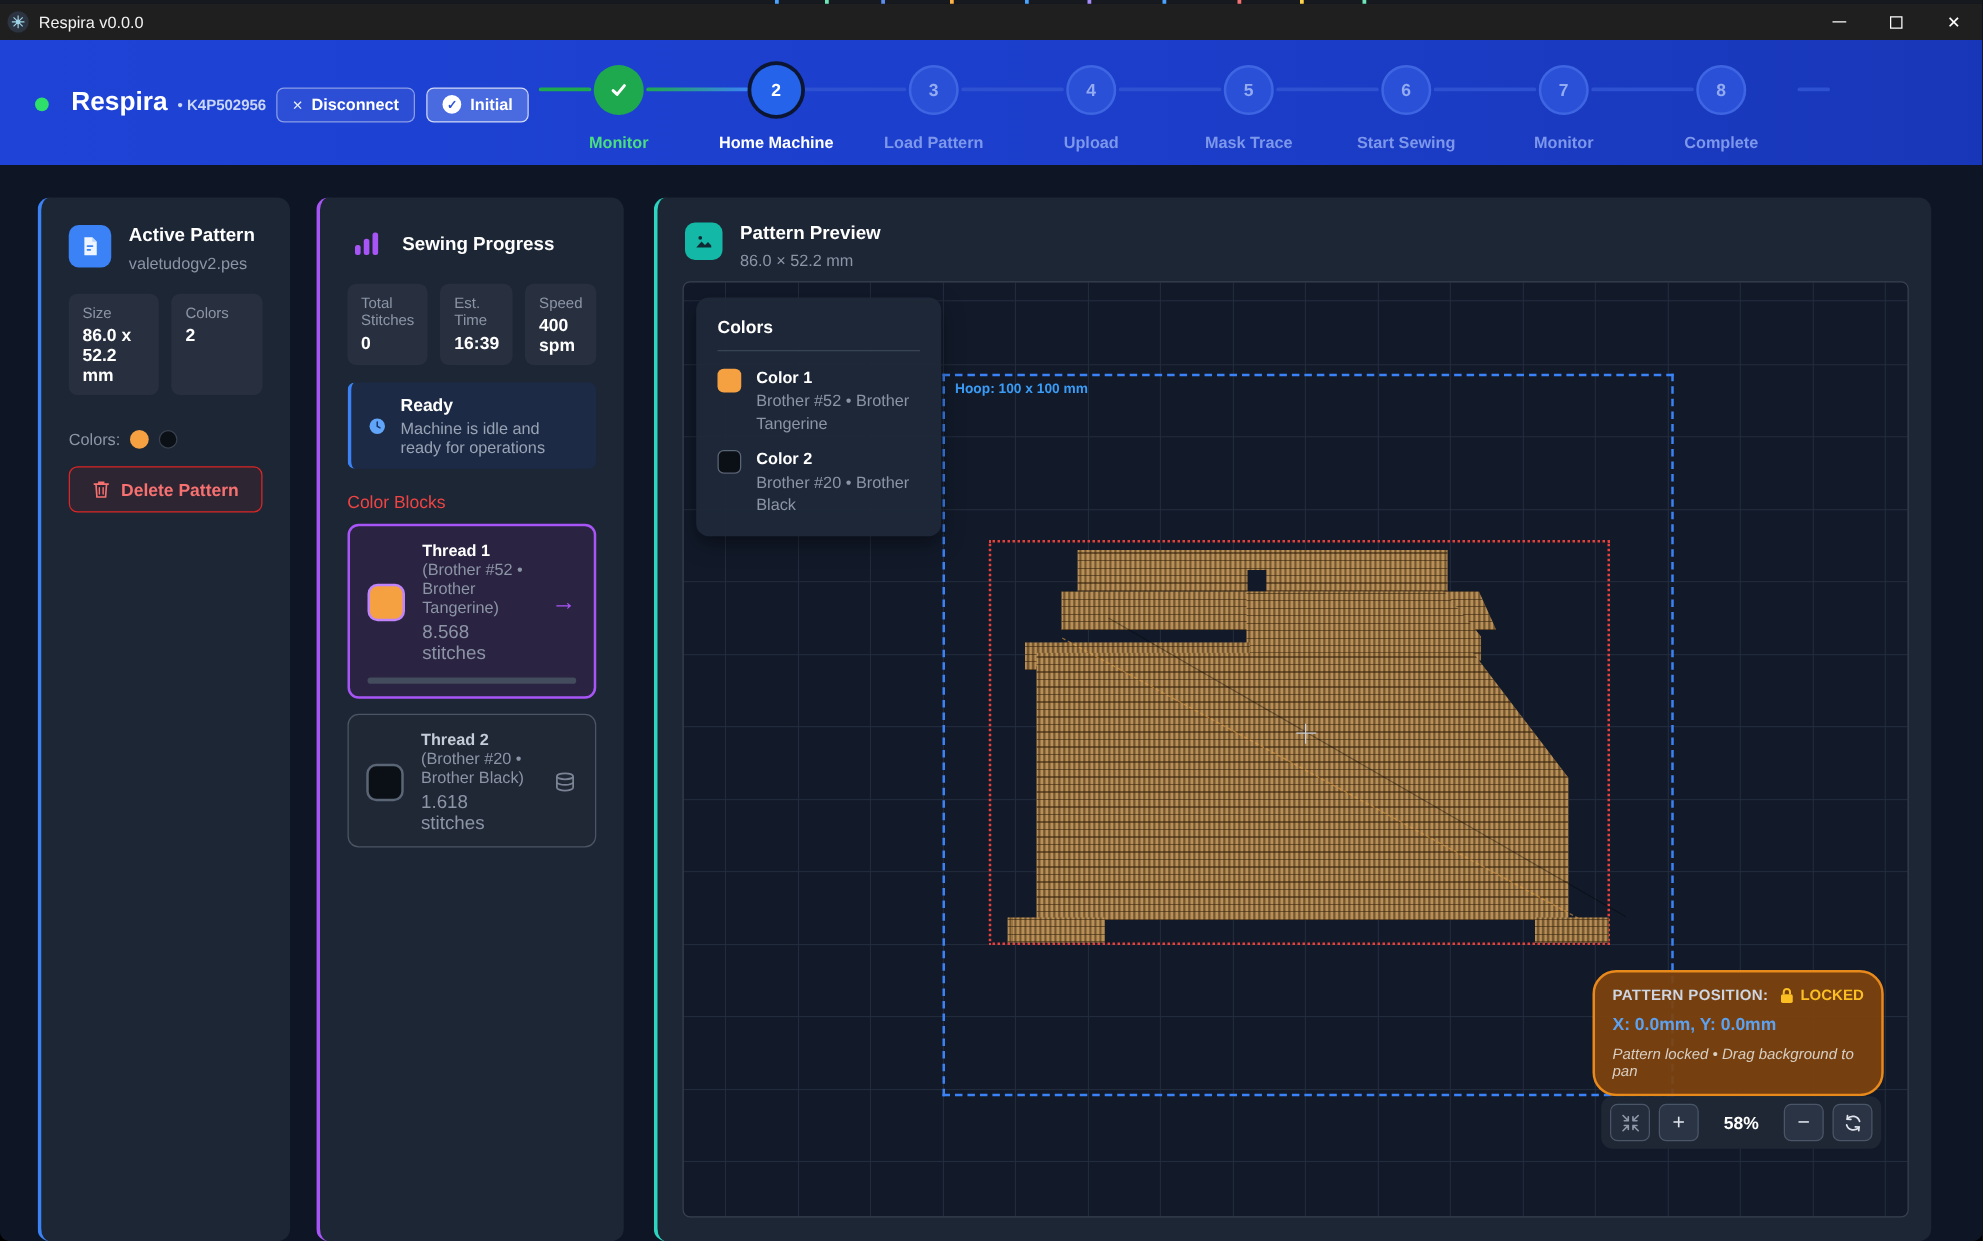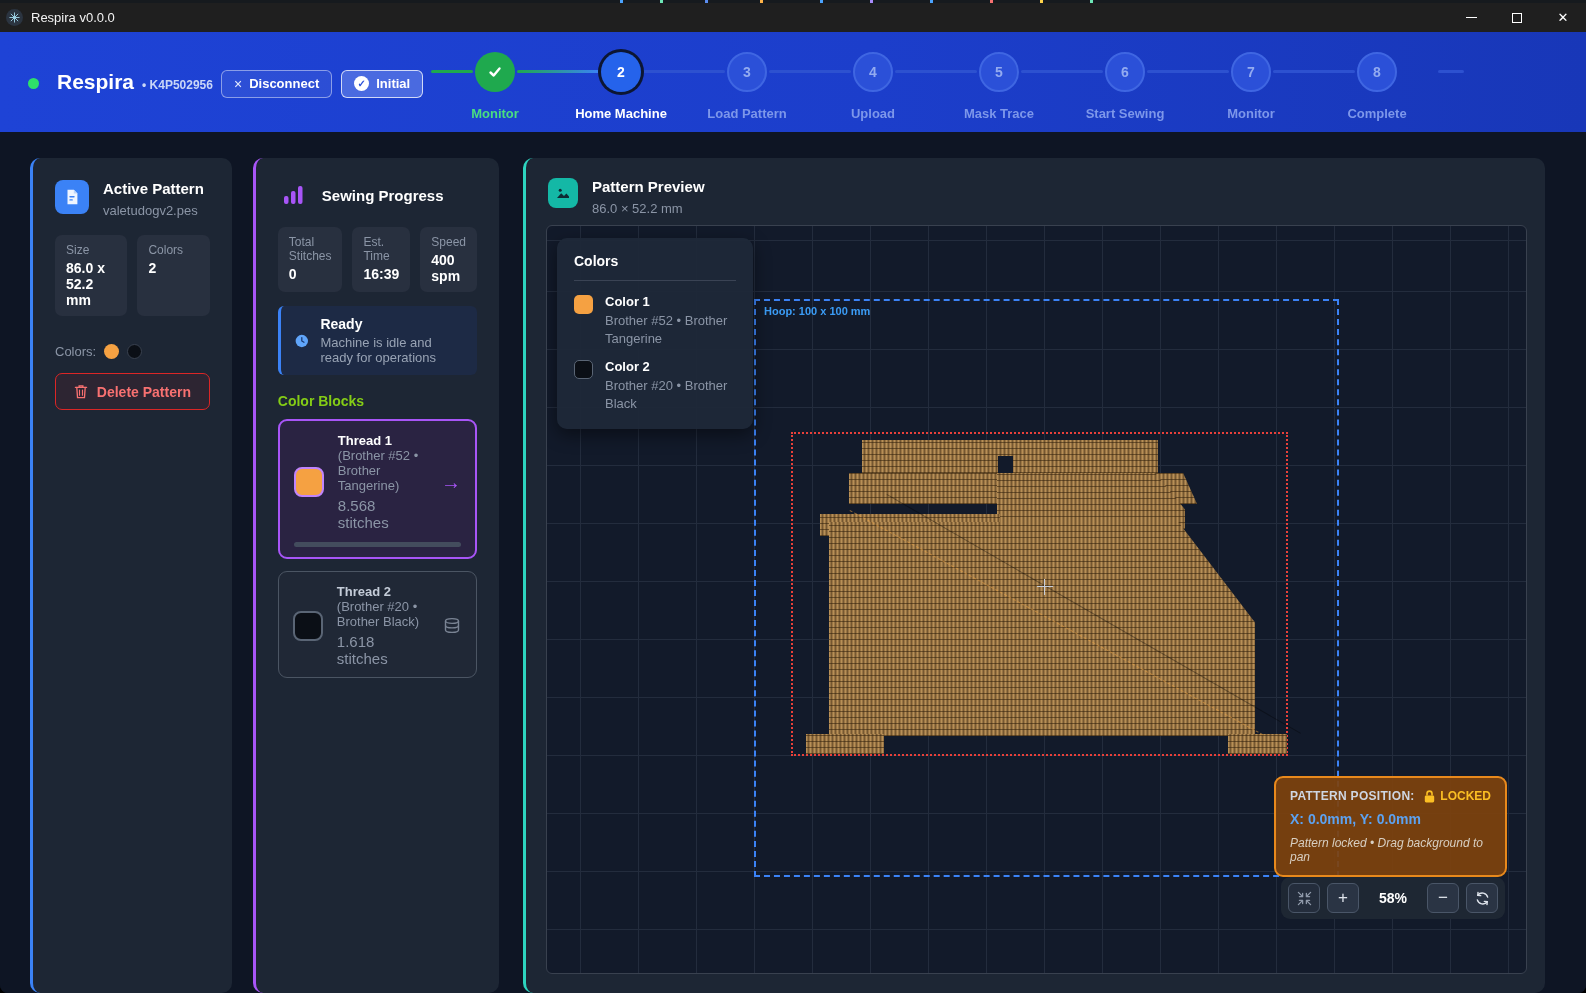--- a/index.html
+++ b/index.html
@@ -74,21 +74,21 @@
   .colors-row-label { color:#8b95a6; font-size:13px; }
   .dot { width:15px; height:15px; border-radius:50%; }
   .dot-border { border:1px solid #39414f; }
 
   .delete-btn { margin-top:14px; width:100%; border:1px solid #dc2626; background:rgba(190,30,40,0.10); border-radius:7px; height:37px; display:flex; align-items:center; justify-content:center; gap:9px; color:#f87171; font-size:14px; font-weight:bold; cursor:pointer; }
 
   .status-box { margin-top:14px; background:#1d2a45; border-left:3px solid #3b82f6; border-radius:6px; padding:10px 14px; display:flex; gap:12px; align-items:center; }
   .status-title { color:#fff; font-size:14px; font-weight:bold; }
   .status-desc { color:#98a3b4; font-size:13px; margin-top:3px; }
 
-  .section-label { color:#84cc16; font-size:14px; font-weight:bold; margin:18px 0 10px 0; }
+  .section-label { color:#ef4444; font-size:14px; font-weight:normal; margin:18px 0 10px 0; }
 
   .thread-card { border-radius:9px; padding:12px 14px 10px 14px; position:relative; }
   .thread-card.active { background:#2a2342; border:2px solid #a855f7; }
   .thread-card.idle { background:#202836; border:1px solid #4b5563; margin-top:12px; }
   .thread-row { display:flex; align-items:center; gap:14px; }
   .swatch { width:30px; height:30px; border-radius:8px; flex:none; }
   .swatch-active { border:2px solid #c084fc; }
   .swatch-idle { border:2px solid #5a6575; }
   .thread-name { font-size:13px; color:#fff; font-weight:bold; }
   .thread-detail { font-size:13px; color:#8b95a6; font-weight:normal; }
@@ -125,21 +125,21 @@
   .crosshair-v { position:absolute; left:497px; top:353px; width:1px; height:16px; background:#c7cdd8; }
 
   .legend { position:absolute; left:10px; top:12px; width:196px; background:rgba(30,40,56,0.97); border-radius:10px; padding:15px 17px; box-shadow:0 6px 18px rgba(0,0,0,0.45); }
   .legend-title { color:#fff; font-size:14px; font-weight:bold; }
   .legend-divider { height:1px; background:#3a4354; margin:11px 0 13px 0; }
   .legend-item { display:flex; gap:12px; margin-bottom:12px; }
   .legend-swatch { width:19px; height:19px; border-radius:5px; flex:none; margin-top:1px; }
   .legend-name { color:#fff; font-size:13px; font-weight:bold; }
   .legend-desc { color:#8b95a6; font-size:13px; margin-top:3px; line-height:1.35; }
 
-  .pos-overlay { position:absolute; left:727px; top:550px; width:233px; background:rgba(126,66,13,0.92); border:2px solid #e8891c; border-radius:9px; padding:11px 14px; }
+  .pos-overlay { position:absolute; left:727px; top:550px; width:233px; background:rgba(126,66,13,0.92); border:2px solid #e8891c; border-radius:19px; padding:11px 14px; }
   .pos-row1 { display:flex; align-items:center; justify-content:space-between; }
   .pos-label { color:#cfd6e2; font-size:12px; font-weight:bold; letter-spacing:0.3px; }
   .pos-locked { display:flex; align-items:center; gap:5px; color:#fbbf24; font-size:12px; font-weight:bold; }
   .pos-coords { color:#5da2f0; font-size:14px; font-weight:bold; margin-top:8px; }
   .pos-hint { color:#d8cfc2; font-size:12px; font-style:italic; margin-top:9px; }
 
   .zoom-toolbar { position:absolute; left:734px; top:651px; width:224px; height:42px; background:#1e2733; border-radius:9px; display:flex; align-items:center; gap:7px; padding:0 7px; }
   .zbtn { width:32px; height:30px; background:#2a3444; border:1px solid #4a5668; border-radius:6px; display:flex; align-items:center; justify-content:center; color:#dfe4ec; font-size:17px; cursor:pointer; }
   .zbtn.dim { background:#242d3c; color:#8e98a8; }
   .zoom-level { color:#fff; font-size:14px; font-weight:bold; flex:1; text-align:center; }

